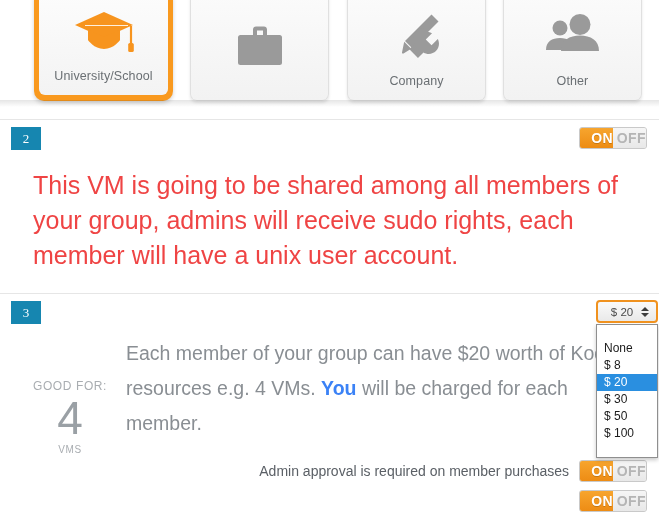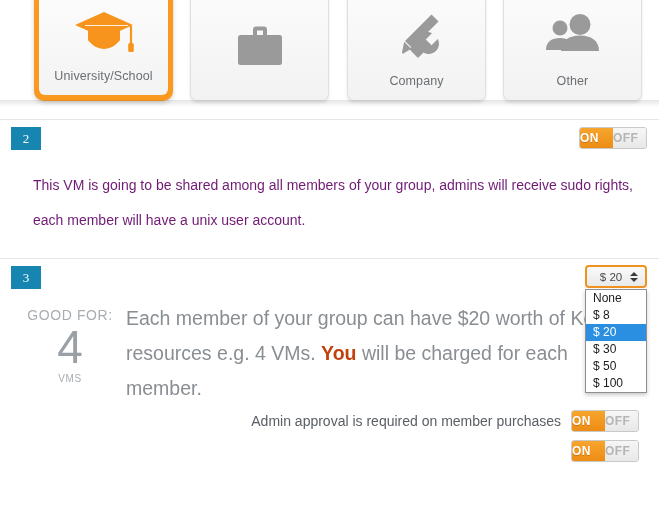--- a/index.html
+++ b/index.html
@@ -135,26 +135,26 @@
     display: inline-flex;
     border: 1px solid #c9c9c9;
     border-radius: 3px;
     overflow: hidden;
     height: 22px;
     box-sizing: border-box;
     background: #efefef;
     flex: 0 0 auto;
   }
   .toggle .seg {
-    font-size: 12px;
+    font-size: 14px;
     font-weight: bold;
     letter-spacing: 0.4px;
     width: 33px;
     line-height: 20px;
-    text-align: left;
+    text-align: right;
     box-sizing: border-box;
     cursor: pointer;
     user-select: none;
   }
   .toggle .seg.on {
     background: linear-gradient(to bottom, #f7a52e 0%, #ed8c14 100%);
     color: #ffffff;
     text-shadow: 0 1px 0 rgba(0,0,0,0.18);
   }
   .toggle .seg.off {
@@ -167,44 +167,45 @@
     right: 12px;
     top: 7px;
   }
 
   
   .q-body {
     padding: 12px 22px 20px 33px;
   }
   .q-body p {
     margin: 0;
-    font-size: 14px;
+    font-size: 25px;
     line-height: 35px;
-    color: #701a75;
+    color: #ef4444;
     font-weight: 300;
   }
 
   
   .res-wrap {
     display: flex;
     align-items: flex-start;
     padding: 6px 22px 0 22px;
   }
   .goodfor {
     width: 96px;
     flex: 0 0 auto;
     text-align: center;
     padding-top: 8px;
     color: #a9adb1;
   }
   .goodfor .gf-top {
-    font-size: 14px;
+    font-size: 12px;
     letter-spacing: 0.6px;
     color: #a9adb1;
     line-height: 12px;
+    margin-top: 36px;
   }
   .goodfor .gf-num {
     font-size: 46px;
     line-height: 52px;
     color: #9aa0a5;
     font-weight: 300;
   }
   .goodfor .gf-unit {
     font-size: 10px;
     letter-spacing: 0.6px;
@@ -216,28 +217,28 @@
     padding-left: 8px;
   }
   .res-text p {
     margin: 0;
     font-size: 19.5px;
     line-height: 35px;
     color: #898e93;
     font-weight: 300;
   }
   .res-text p b {
-    color: #c2410c;
+    color: #3b82f6;
     font-weight: bold;
   }
 
   
   .select-area {
     position: absolute;
-    right: 12px;
+    right: 1px;
     top: 6px;
     width: 62px;
     z-index: 40;
   }
   .select-box {
     border: 2px solid #f0921f;
     border-radius: 4px;
     background: linear-gradient(to bottom, #fafafa 0%, #e9e9e9 100%);
     height: 23px;
     box-sizing: border-box;
@@ -270,41 +271,41 @@
   }
   .spinner i.up { border-bottom: 4px solid #3c3c3c; }
   .spinner i.dn { border-top: 4px solid #3c3c3c; }
 
   .select-list {
     margin-top: 1px;
     background: #ffffff;
     border: 1px solid #8f8f8f;
     box-sizing: border-box;
     box-shadow: 0 2px 4px rgba(0,0,0,0.22);
-    padding: 0 0;
+    padding: 15px 0;
   }
   .select-list .opt {
     font-size: 12px;
     color: #1b1b1b;
     padding: 1px 0 1px 7px;
     line-height: 15px;
     white-space: nowrap;
     cursor: pointer;
   }
   .select-list .opt.sel {
     background: #2a8fe0;
     color: #ffffff;
   }
 
   
   .opt-row {
     display: flex;
     align-items: center;
     justify-content: flex-end;
-    padding-right: 20px;
+    padding-right: 12px;
     height: 30px;
   }
   .opt-row .opt-label {
     font-size: 14px;
     color: #5b6066;
     margin-right: 10px;
   }
   .section3 { position: relative; }
 </style>
 </head>

